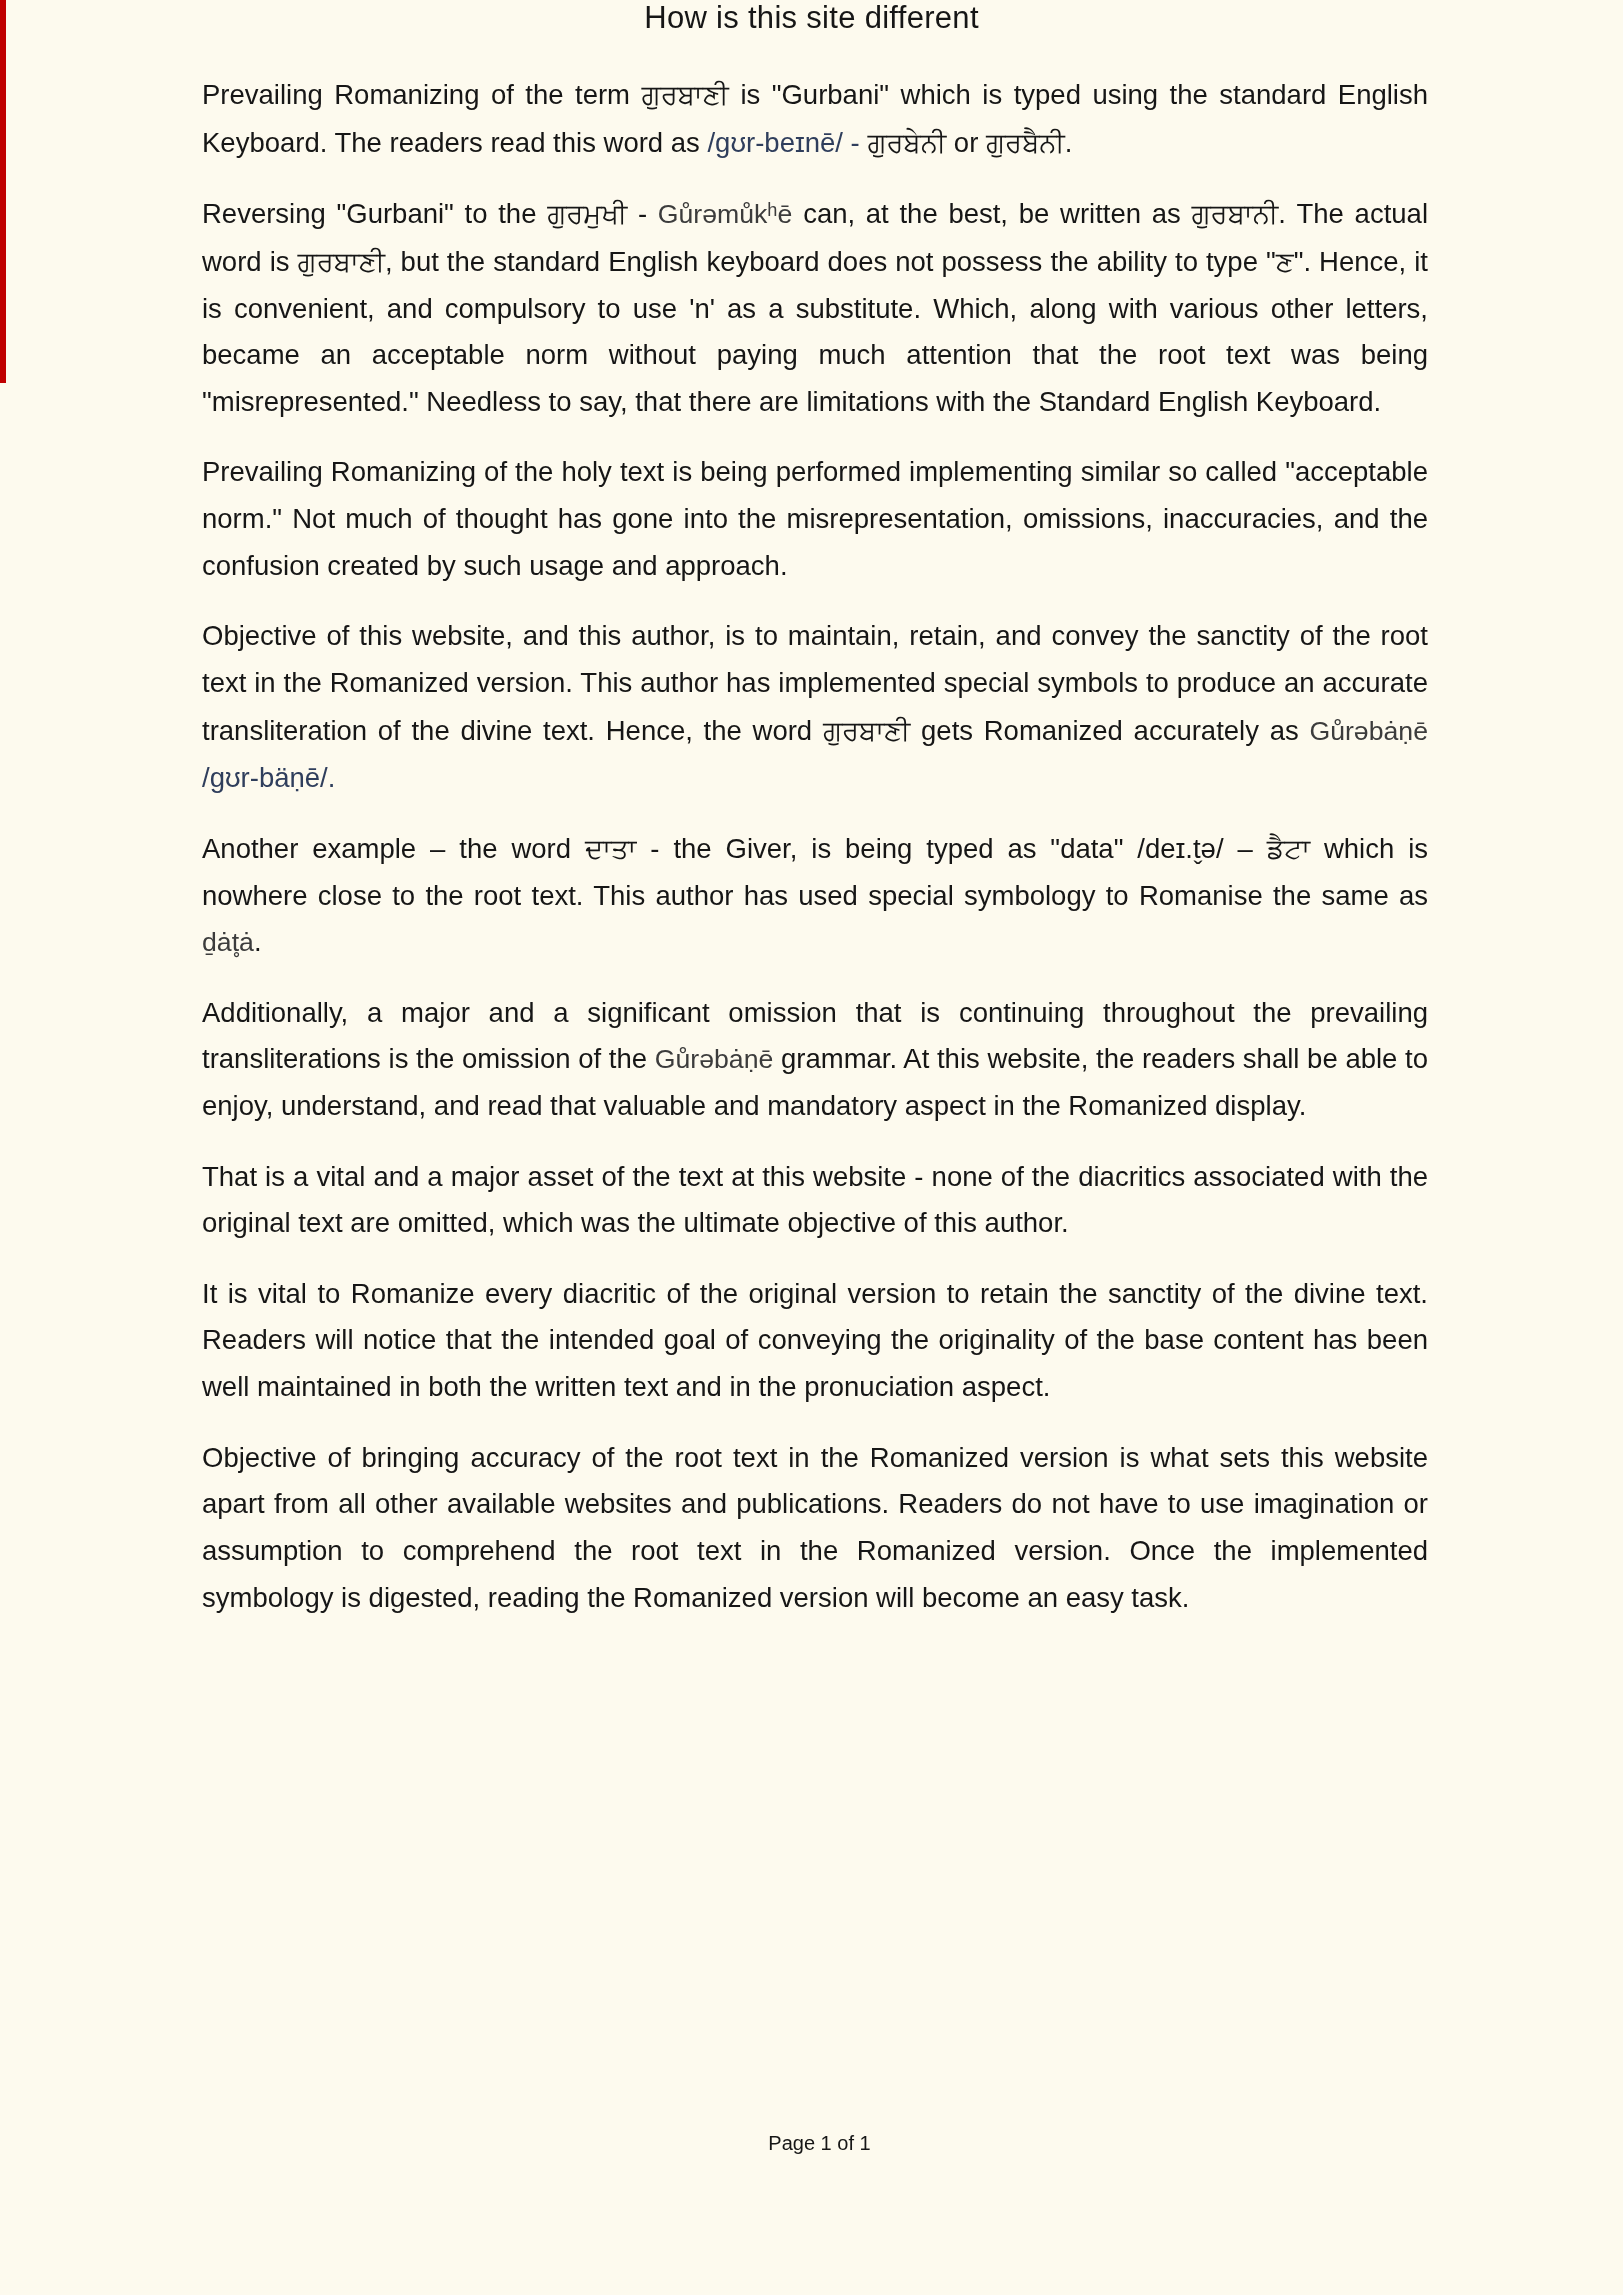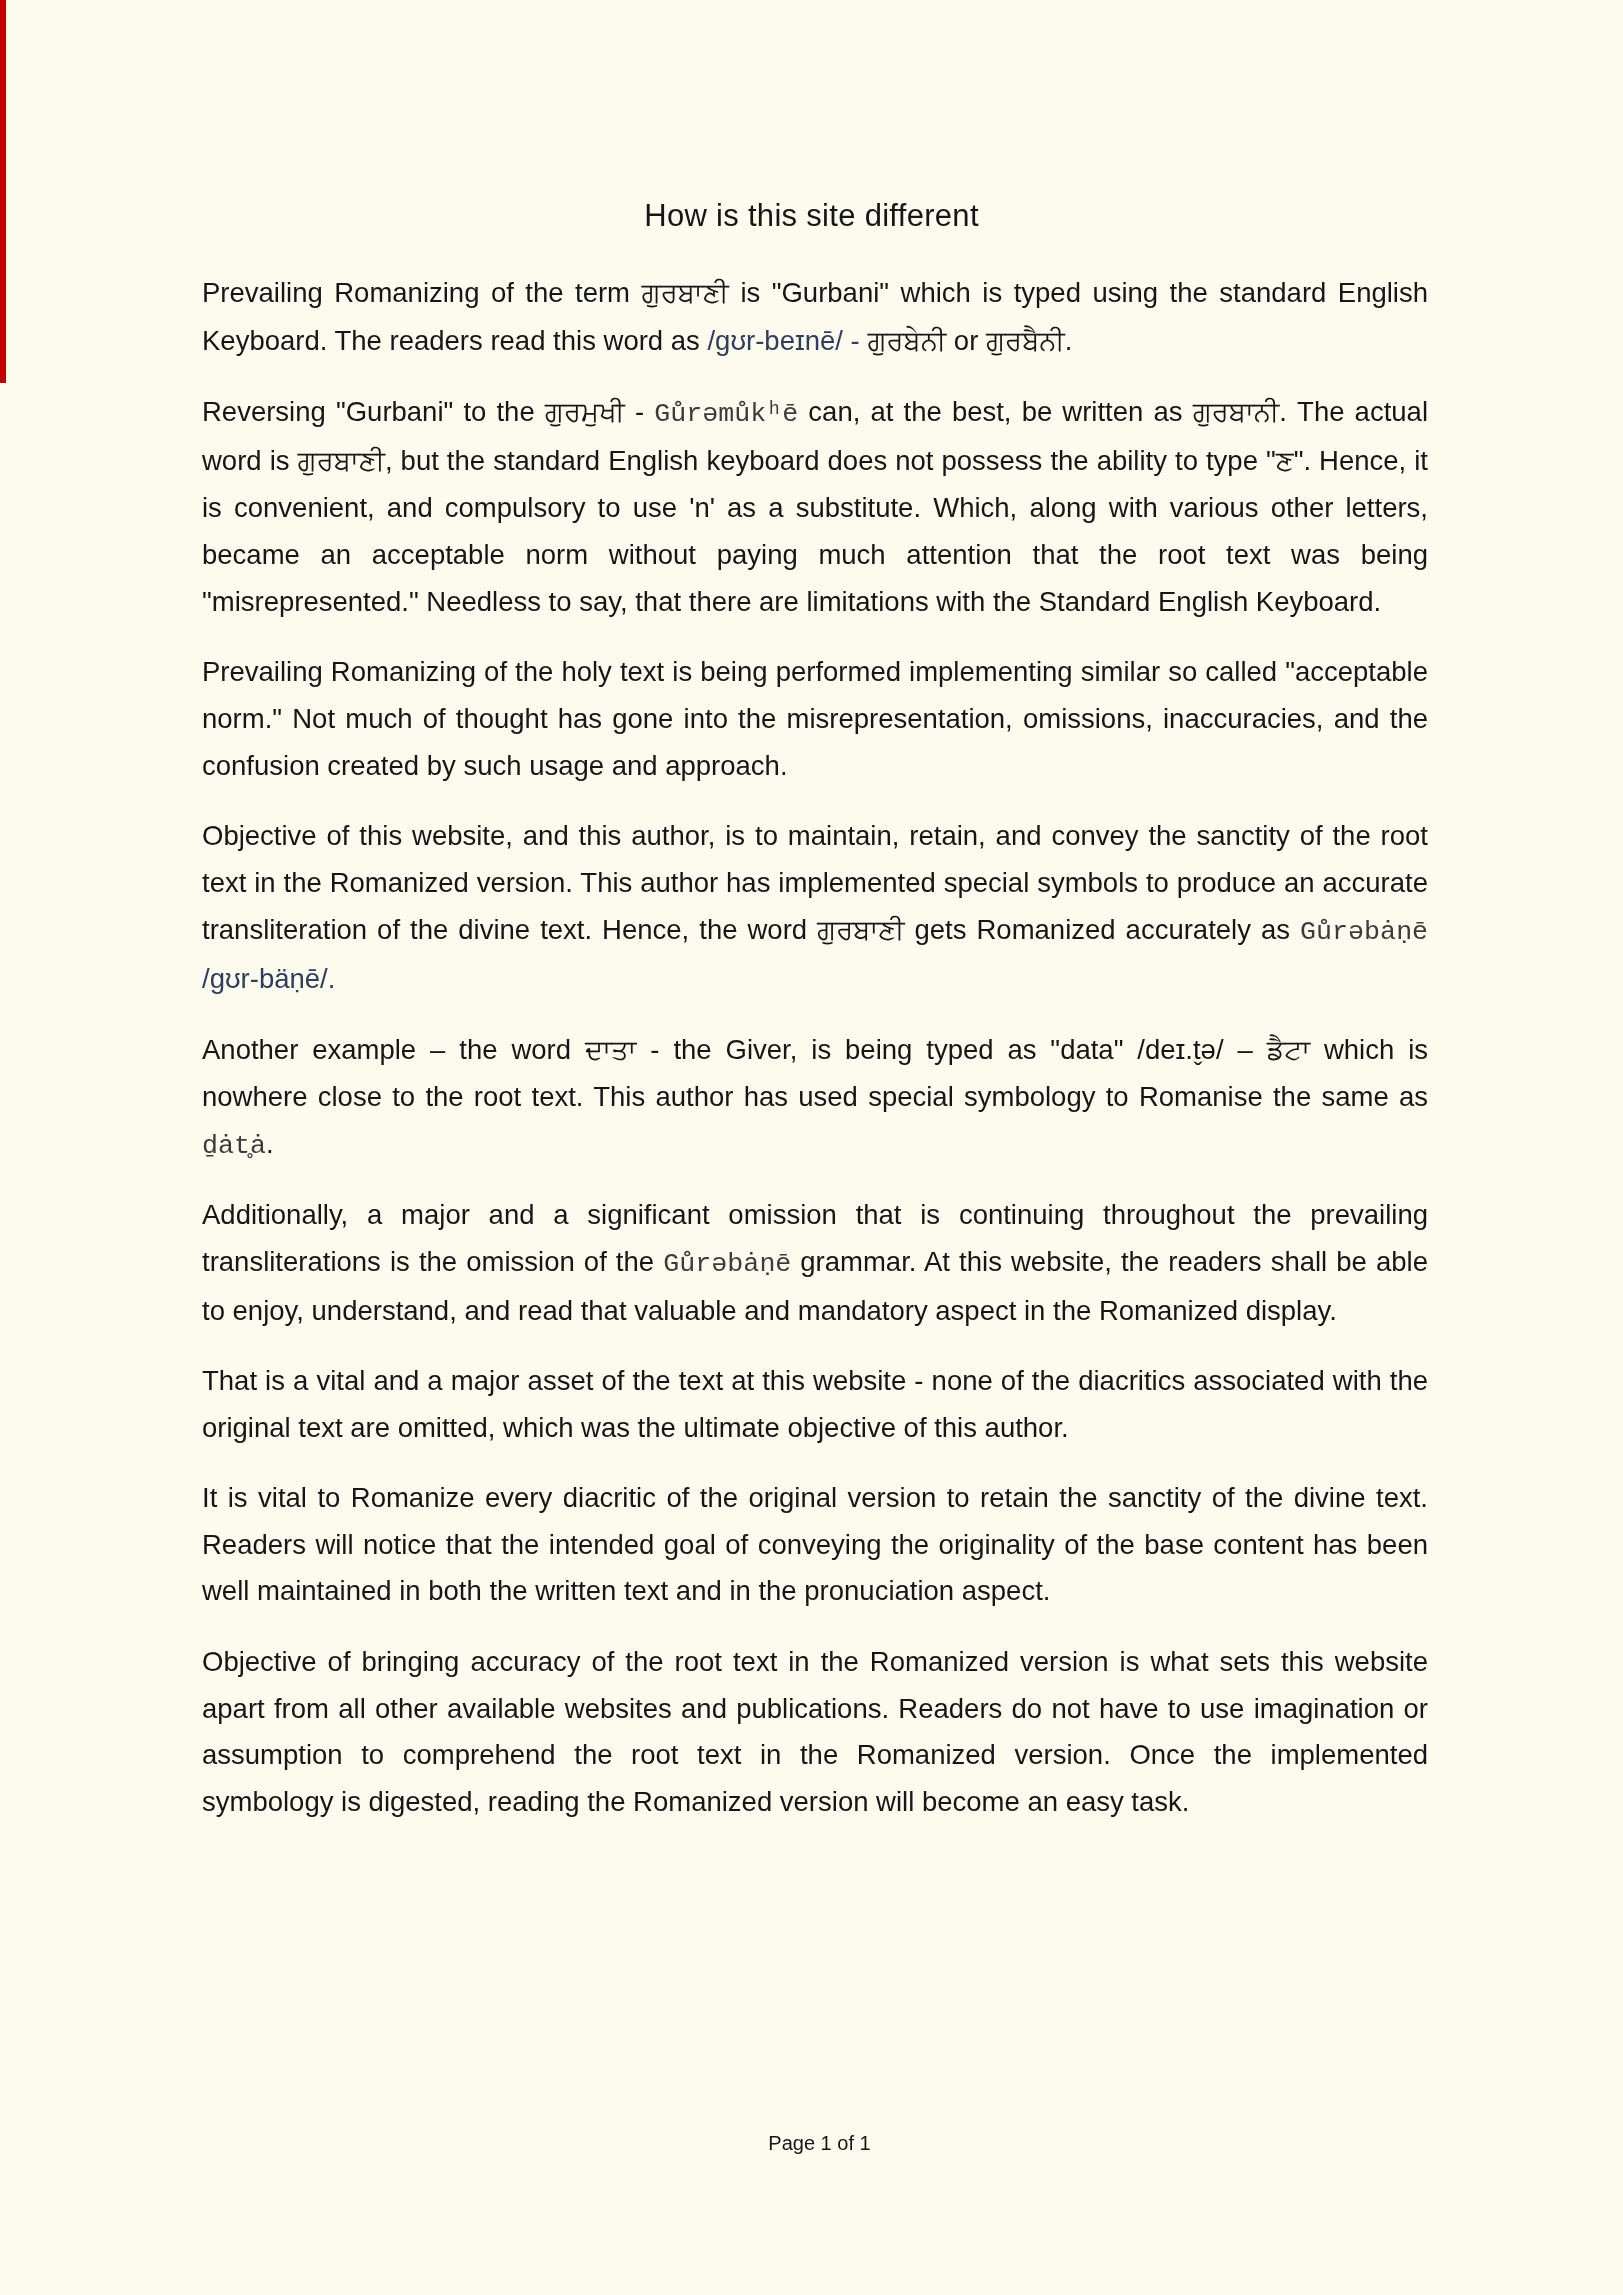--- a/index.html
+++ b/index.html
@@ -11,41 +11,40 @@
     color:var(--ink,#161616);
     overflow:hidden;
   }
   .red-stripe{
     position:absolute;left:0;top:0;
     width:5.9px;height:383px;
     background:var(--stripe,#c00000);
   }
   .title{
     margin:0;
-    padding-top:198px;
     text-align:center;
     font-size:31px;
     font-weight:400;
     letter-spacing:0.3px;
   }
   .content{
     padding:35px 195px 0 196px;
     margin-left:6px;
   }
   .content p{
     margin:0 0 23.6px 0;
     font-size:27.5px;
     line-height:1.70;
     text-align:justify;
     font-weight:400;
   }
   .run-phonetic{color:var(--phonetic,#2f3e5c);}
   .run-translit{
     color:var(--translit,#3c3c3c);
-    font-family:Liberation Mono, monospace;
+    font-family:Liberation Sans, sans-serif;
     font-size:0.97em;
   }
   .run-gurmukhi{font-family:"DejaVu Sans","Liberation Sans",sans-serif;}
   .footer{
     position:absolute;
     left:16px;right:0;
     bottom:140px;
     text-align:center;
     font-size:20px;
     color:var(--ink,#161616);

